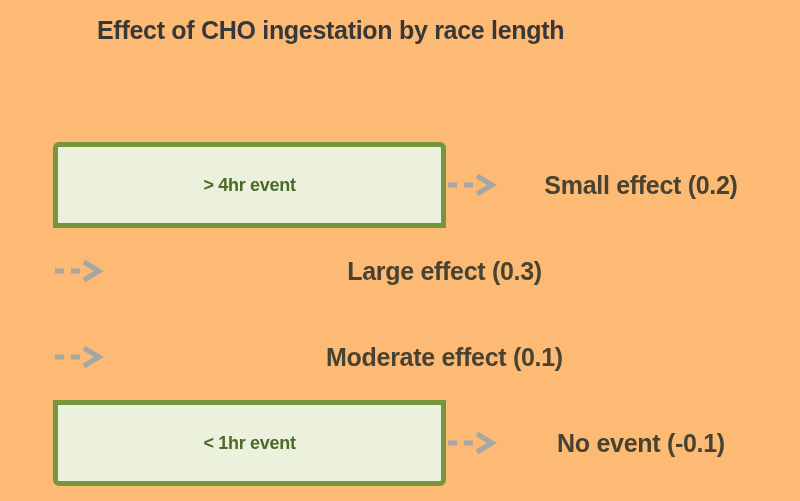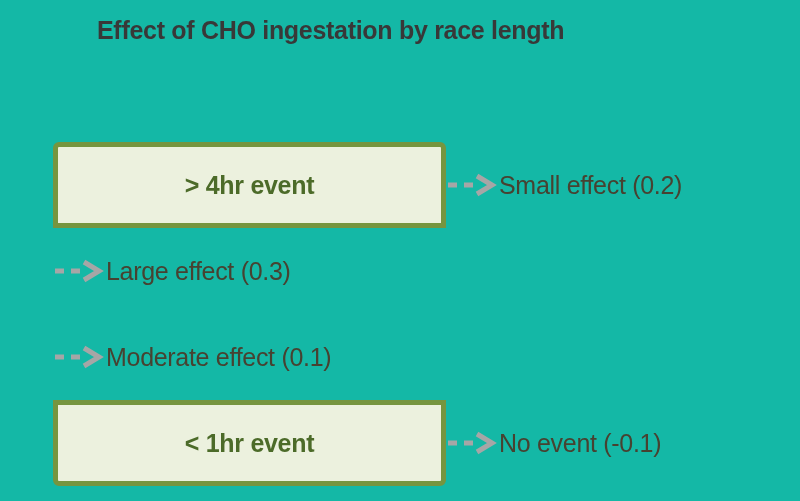--- a/index.html
+++ b/index.html
@@ -1,20 +1,20 @@
 <!DOCTYPE html>
 <html><head>
 <meta charset="utf-8">
 <style>
   html, body { margin: 0; padding: 0; background: #ffffff; }
   .canvas {
     position: relative;
     width: 800px;
     height: 501px;
-    background: #14b8a6;
+    background: #fdba74;
     font-family: "Liberation Sans", sans-serif;
     overflow: hidden;
   }
   .title {
     position: absolute;
     left: 97px;
     top: 16px;
     font-size: 25px;
     font-weight: bold;
     color: #383838;
@@ -35,37 +35,37 @@
   .event-box {
     box-sizing: border-box;
     flex: none;
     width: 393px;
     height: 86px;
     background: #ecf1de;
     border: 5px solid #76953f;
     display: flex;
     align-items: center;
     justify-content: center;
-    font-size: 25px;
+    font-size: 18px;
     font-weight: bold;
     color: #4c6b29;
     letter-spacing: -0.3px;
   }
   .row:first-child .event-box { border-radius: 6px 6px 0 0; }
   .row:last-child  .event-box { border-radius: 0 0 6px 6px; }
   .arrow {
     flex: none;
     margin-left: 1px;
     display: block;
   }
   .effect {
     flex: 1;
-    text-align: left;
+    text-align: center;
     font-size: 25px;
-    font-weight: normal;
+    font-weight: bold;
     color: #474231;
     letter-spacing: -0.3px;
     padding-right: 10px;
     white-space: nowrap;
   }
 </style>
 </head>
 <body>
 
 <div class="canvas">

